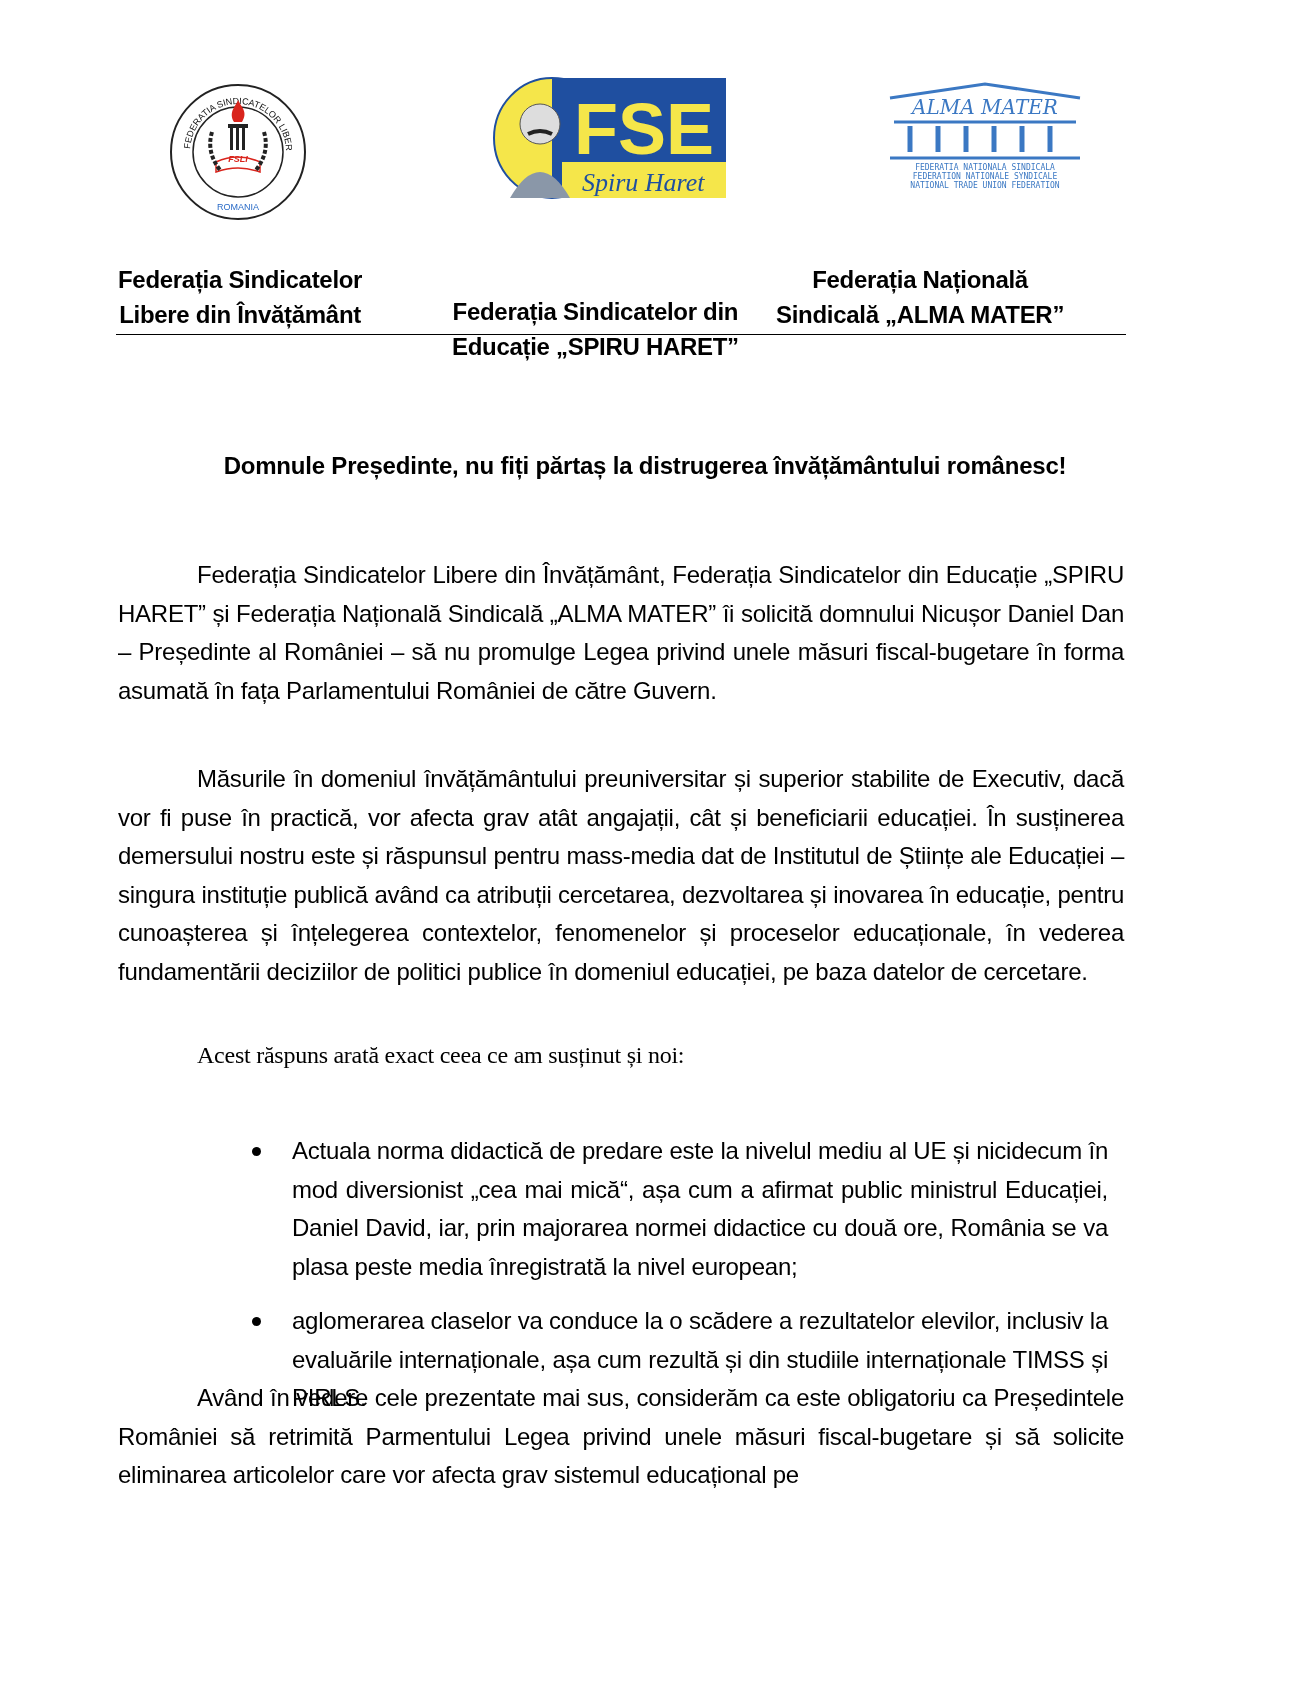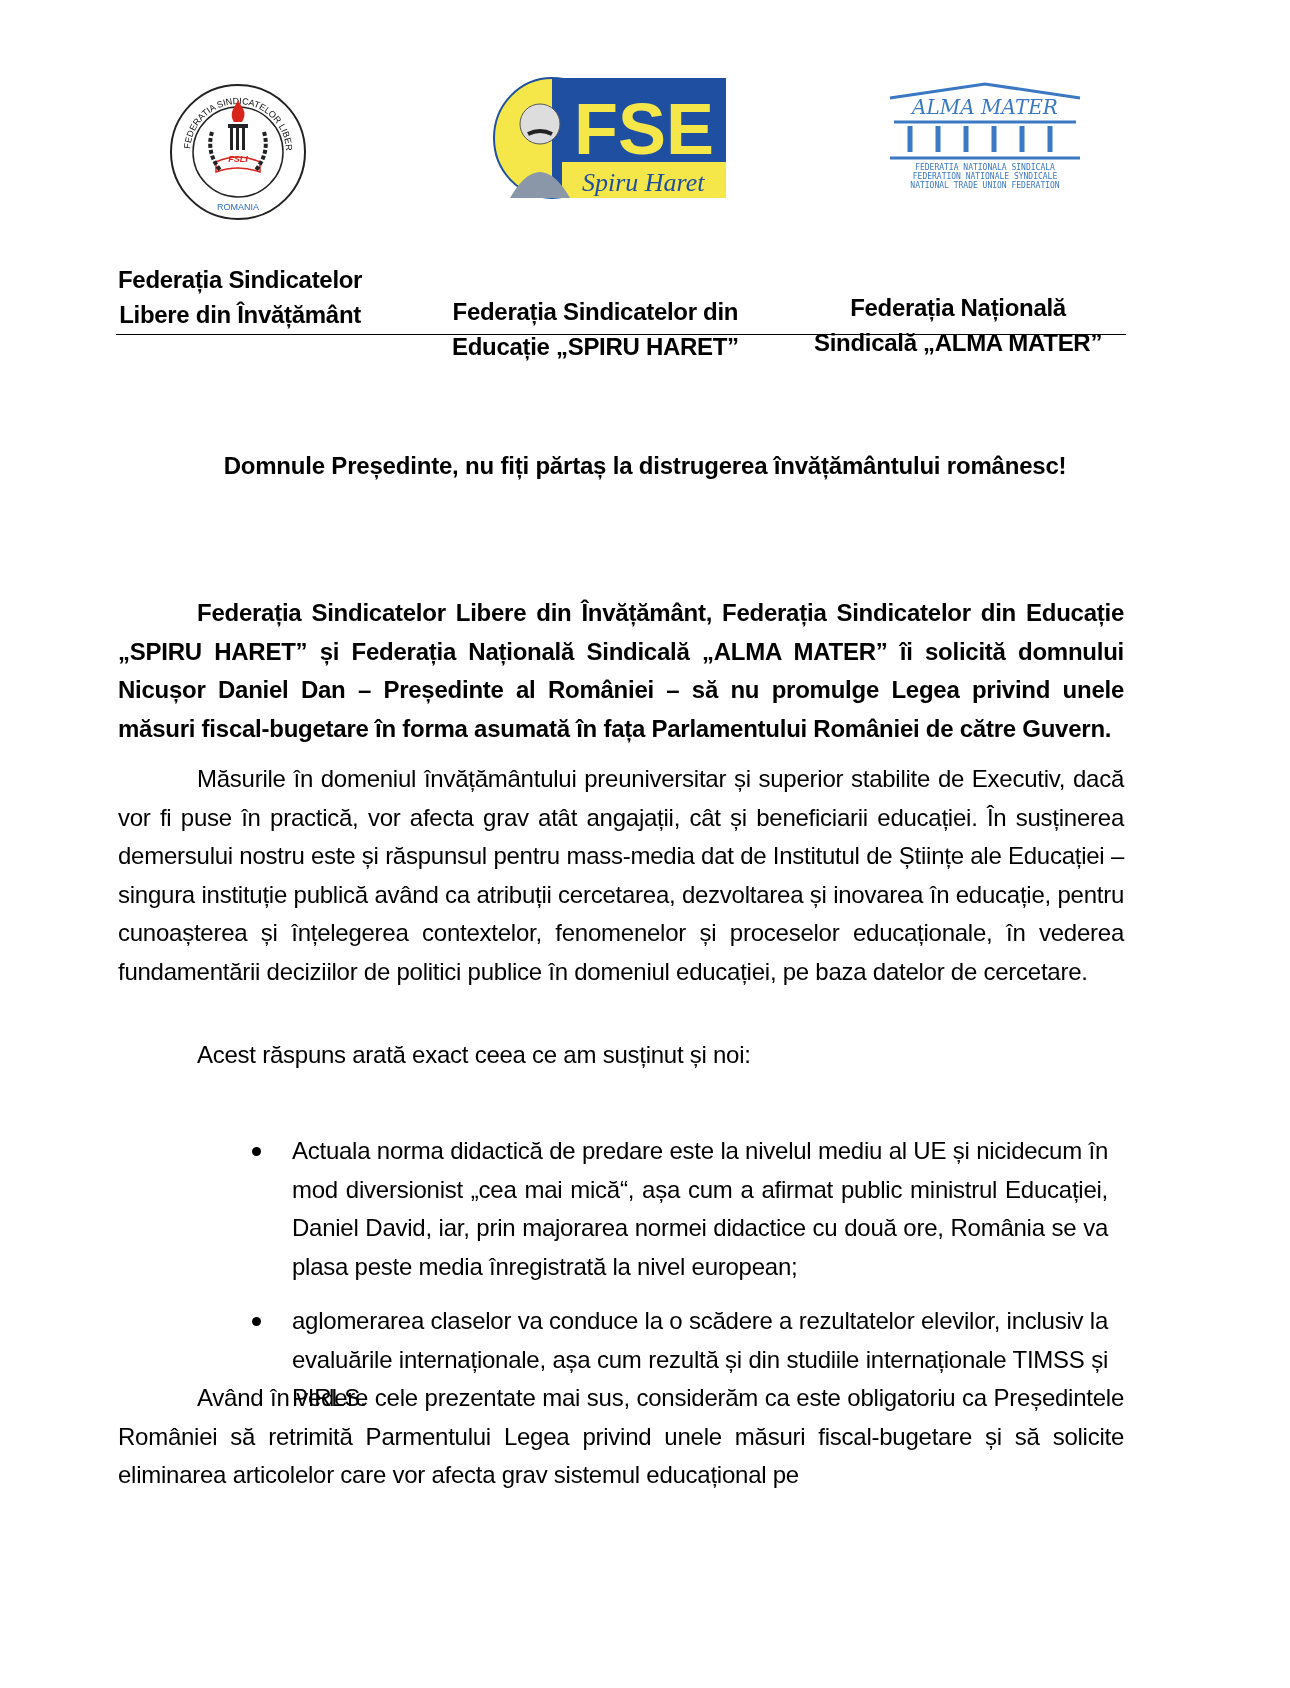--- a/index.html
+++ b/index.html
@@ -6,30 +6,30 @@
   body { width: 1290px; height: 1688px; position: relative; overflow: hidden; font-family: "Liberation Sans", sans-serif; color: #000; }
 
   .logo { position: absolute; }
   #logo-fsli { left: 168px; top: 82px; width: 140px; height: 140px; }
   #logo-fse { left: 492px; top: 76px; width: 236px; height: 124px; }
   #logo-alma { left: 880px; top: 82px; width: 210px; height: 116px; }
 
   .fed-col { position: absolute; top: 262px; font-weight: bold; font-size: 24px; line-height: 35px; text-align: center; white-space: nowrap; letter-spacing: -0.3px; }
   #fed-1 { left: 118px; text-align: center; }
   #fed-2 { left: 452px; margin-top: 32px; }
-  #fed-3 { left: 814px; margin-top: 28px; }
+  #fed-3 { left: 776px; }
   .header-rule { position: absolute; left: 116px; top: 334px; width: 1010px; height: 1px; background: #000; }
 
   .title { position: absolute; left: 0; width: 1290px; top: 452px; text-align: center; font-weight: bold; font-size: 24px; letter-spacing: -0.2px; }
 
   .doc { position: absolute; left: 118px; width: 1006px; font-size: 24px; line-height: 38.5px; letter-spacing: -0.25px; }
   .para { text-align: justify; text-indent: 79px; margin: 0; }
-  #p1 { top: 594px; font-weight: bold; }
+  #p1 { top: 556px; }
   #p2 { top: 760px; }
-  #p3 { top: 1036px; }
+  #p3 { top: 1036px; font-family: Liberation Serif, serif; }
   #bullets { top: 1116px; left: 118px; }
   #p4 { top: 1379px; }
 
   ul.blist { list-style: none; margin: 0; padding: 0; }
   ul.blist li { position: relative; padding-left: 158px; text-align: justify; margin: 16px; }
   ul.blist li .bullet { position: absolute; left: 118px; top: 15px; width: 9px; height: 9px; border-radius: 50%; background: #000; }
 </style>
 </head>
 <body>
 

